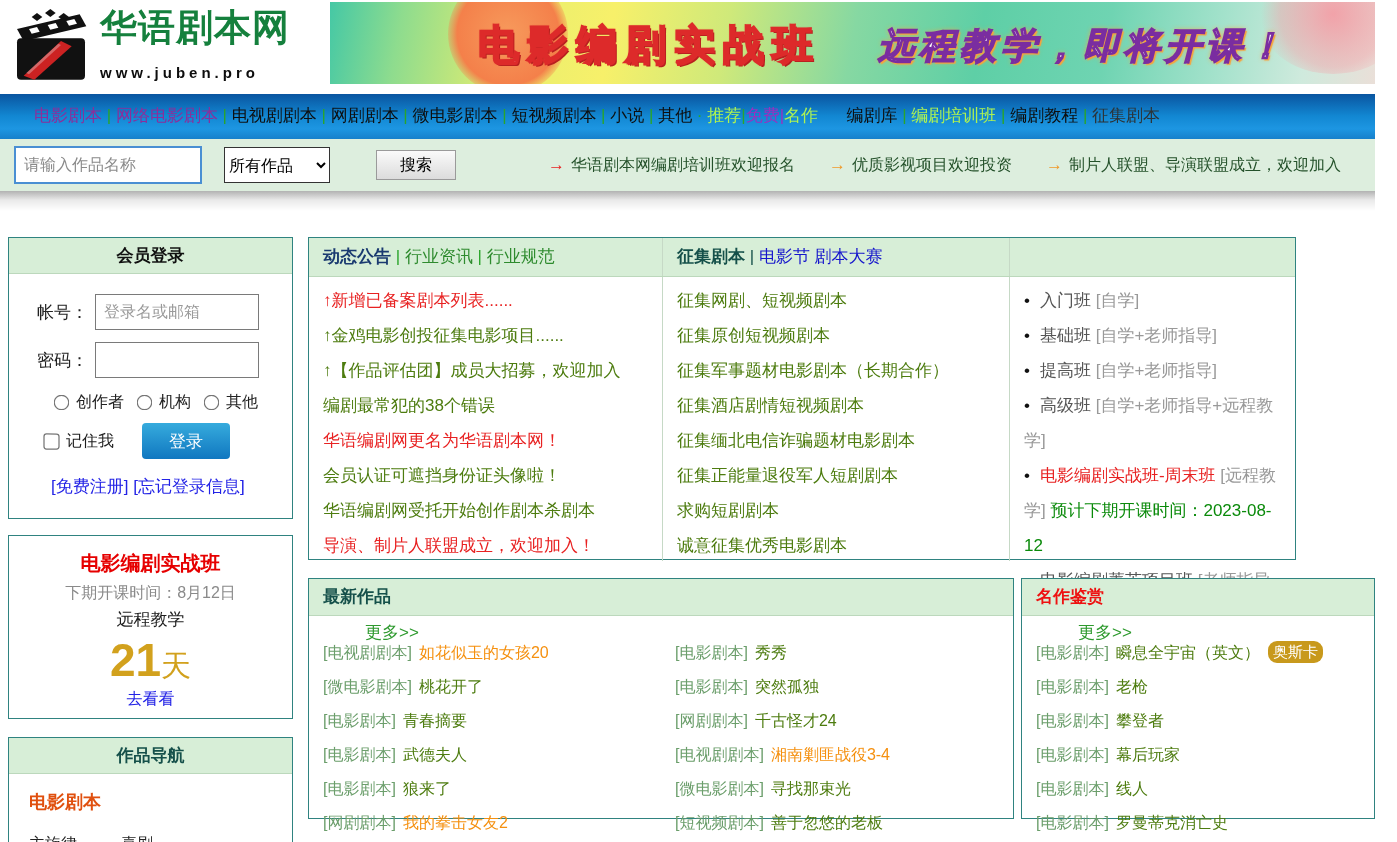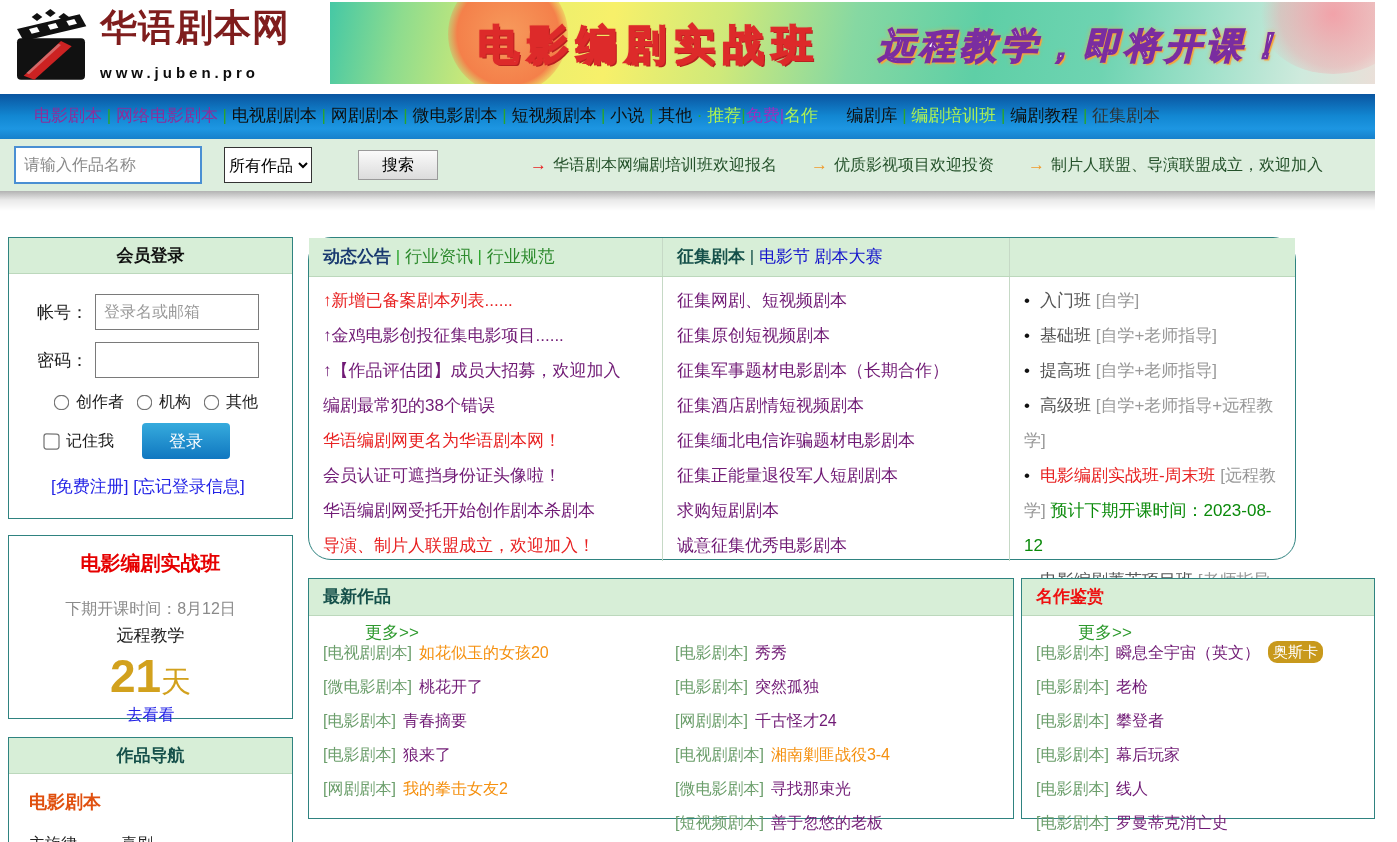--- a/index.html
+++ b/index.html
@@ -5,21 +5,21 @@
   html,body{margin:0;padding:0;}
   body{
     width:1397px;height:842px;position:relative;overflow:hidden;background:#fff;
     font-family:"Liberation Sans","DejaVu Sans",sans-serif;color:#1d1d1d;
   }
   
   .header{position:absolute;left:0;top:0;width:1397px;height:92px;background:#fff;}
   .logo-wrap{position:absolute;left:10px;top:8px;display:flex;align-items:center;}
   .logo-icon{width:86px;height:72px;}
   .logo-text{margin-left:4px;}
-  .logo-cn{font-size:37px;font-weight:bold;color:#7f1d1d;letter-spacing:1px;line-height:40px;}
+  .logo-cn{font-size:37px;font-weight:bold;color:#15803d;letter-spacing:1px;line-height:40px;}
   .logo-en{font-size:15px;font-weight:bold;color:#0d0d0d;letter-spacing:4px;margin-top:16px;}
   .banner{position:absolute;left:330px;top:2px;width:1045px;height:82px;overflow:hidden;
     background:linear-gradient(100deg,#45c8a5 0%,#8edc8e 7%,#e8ee6e 18%,#f7f06a 27%,#cfe97a 38%,
       #86d8a2 50%,#5ecfa6 62%,#6fd4b2 74%,#a5e2cc 85%,#cfeadd 93%,#eadfd8 100%);}
   .banner .circle-orange{position:absolute;left:118px;top:-28px;width:120px;height:120px;border-radius:50%;
     background:radial-gradient(circle,#f79a5c 0%,#f4804a 60%,rgba(244,128,74,0) 75%);}
   .banner .circle-pink{position:absolute;left:928px;top:-48px;width:150px;height:120px;border-radius:50%;
     background:radial-gradient(circle,rgba(246,150,160,.85) 0%,rgba(246,150,160,.4) 55%,rgba(246,150,160,0) 75%);}
   .banner-title{position:absolute;left:148px;top:16px;font-size:41px;font-weight:900;letter-spacing:8px;
     color:#fff;-webkit-text-stroke:2px #dd2a2a;text-shadow:0 0 2px #dd2a2a,2px 2px 0 #b82020;}
@@ -36,21 +36,21 @@
   .nv-lime{color:#aef252;}
   .nv-dark{color:#2c3438;}
   .nv-sep{color:#2aa52a;cursor:default;}
   .nv-psep{color:#9a30c0;cursor:default;}
   
   .searchbar{position:absolute;left:0;top:139px;width:1375px;height:52px;background:#ddeede;
     display:flex;align-items:center;box-sizing:border-box;padding-left:14px;}
   .search-input{width:168px;height:30px;border:2px solid #4a8fd3;font-size:16px;padding:2px 8px;
     font-family:inherit;color:#333;background:#fff;outline:none;}
   .search-input::placeholder{color:#8a8a8a;}
-  .cat-select{margin-left:22px;width:88px;height:36px;font-size:16px;border:1px solid #333;
+  .cat-select{margin-left:22px;width:106px;height:36px;font-size:16px;border:1px solid #333;
     background:#fff;font-family:inherit;}
   .search-btn{margin-left:46px;width:80px;height:30px;font-size:16px;font-family:inherit;
     background:linear-gradient(#fafafa,#dcdcdc);border:1px solid #9a9a9a;cursor:pointer;}
   .announcements{margin-left:92px;font-size:16px;color:#24512a;display:flex;}
   .ann{margin-right:34px;display:flex;align-items:center;cursor:pointer;}
   .ann .arw{margin-right:6px;font-size:17px;}
   .arw-red{color:#e82222;}
   .arw-orange{color:#f09a2a;}
   .shadow-strip{position:absolute;left:0;top:191px;width:1375px;height:20px;
     background:linear-gradient(180deg,#b2b2b2 0%,#e9e9e9 45%,#ffffff 100%);}
@@ -69,55 +69,55 @@
   .radio-row input{margin:0 4px 0 10px;transform:scale(1.2);}
   .remember-row{display:flex;align-items:center;margin:10px 0 0 4px;font-size:16px;}
   .remember-row input{transform:scale(1.25);margin-right:8px;}
   .login-btn{margin-left:28px;width:88px;height:36px;border:none;border-radius:4px;color:#fff;font-size:17px;
     font-family:inherit;background:linear-gradient(#36abdd,#1077c0);cursor:pointer;}
   .login-links{margin:16px 0 0 14px;font-size:17px;}
   .blue-link{color:#2323e6;cursor:pointer;text-decoration:none;}
   
   .count-panel{left:8px;top:535px;width:285px;height:184px;text-align:center;}
   .count-title{margin-top:14px;font-size:20px;font-weight:bold;color:#e60000;}
-  .count-sched{margin-top:22px;font-size:16px;color:#8a8a8a;}
+  .count-sched{margin-top:6px;font-size:16px;color:#8a8a8a;}
   .count-cap{margin-top:4px;font-size:17px;color:#1d1d1d;}
   .count-days{margin-top:2px;color:#d2a11d;}
   .count-days .num{font-size:46px;font-weight:bold;}
   .count-days .unit{font-size:30px;}
   .count-link{margin-top:2px;font-size:16px;}
   
   .worknav-panel{left:8px;top:737px;width:285px;height:130px;}
   .worknav-head{height:35px;line-height:35px;text-align:center;font-weight:bold;color:#15504a;}
   .worknav-body{padding:16px 0 0 20px;}
   .worknav-cat{font-size:18px;font-weight:bold;color:#e0500f;cursor:pointer;}
   .worknav-row{margin-top:20px;font-size:16px;color:#222;}
   .worknav-row span{margin-right:44px;cursor:pointer;}
   
-  .boxA{left:308px;top:237px;width:988px;height:323px;border-radius:23px;}
+  .boxA{left:308px;top:237px;width:988px;height:323px;}
   .boxA .panel-head{height:38px;line-height:38px;display:flex;}
   .hcell{box-sizing:border-box;padding-left:14px;overflow:hidden;white-space:pre;}
   .hc1{width:353px;}
   .hc2{width:347px;border-left:1px solid #c6d9c6;}
   .hc3{flex:1;border-left:1px solid #c6d9c6;}
   .ht-blue{font-weight:bold;color:#1a3a70;}
   .ht-teal{font-weight:bold;color:#15504a;}
   .ht-red{font-weight:bold;color:#ee1111;}
   .hlink-green{color:#2e8b2e;cursor:pointer;}
   .hlink-blue{color:#1515cc;cursor:pointer;}
   .hsep{color:#2aa52a;}
   .hsep-dark{color:#15504a;}
   .boxA-body{display:flex;height:284px;}
   .acol{box-sizing:border-box;padding:6px 10px 0 14px;font-size:17px;}
   .acol-1{width:353px;}
   .acol-2{width:347px;border-left:1px solid #c6d9c6;}
   .acol-3{flex:1;border-left:1px solid #c6d9c6;}
   .arow{line-height:35px;white-space:nowrap;cursor:pointer;}
   .c-red{color:#e82222;}
-  .c-black{color:#701a75;}
+  .c-black{color:#4d7c0f;}
   .c-name{color:#555;}
   .c-gray{color:#999;}
   .c-green{color:#0a8a0a;}
   .bullet{color:#111;margin-right:10px;}
   .trow{line-height:35px;cursor:pointer;}
   
   .boxB-left{left:308px;top:578px;width:706px;height:241px;}
   .boxB-right{left:1021px;top:578px;width:354px;height:241px;}
   .boxB-head{height:36px;line-height:36px;display:flex;padding-left:14px;flex-direction:column;}
   .more-link{color:#2e9a2e;margin-left:42px;cursor:pointer;}
@@ -275,20 +275,21 @@
 <div class="panel boxB-left">
   <div class="panel-head boxB-head">
     <span class="ht-teal">最新作品</span>
     <span class="more-link">更多&gt;&gt;</span>
   </div>
   <div class="boxB-body">
     <div class="bcol" id="latest-col1">
         <div class="brow"><span class="cat">[电视剧剧本]</span><span class="c-orange">如花似玉的女孩20</span></div>
         <div class="brow"><span class="cat">[微电影剧本]</span><span class="c-black">桃花开了</span></div>
         <div class="brow"><span class="cat">[电影剧本]</span><span class="c-black">青春摘要</span></div>
+        <div class="brow"><span class="cat">[电影剧本]</span><span class="c-black">武德夫人</span></div>
         <div class="brow"><span class="cat">[电影剧本]</span><span class="c-black">狼来了</span></div>
         <div class="brow"><span class="cat">[网剧剧本]</span><span class="c-orange">我的拳击女友2</span></div>
       </div>
     <div class="bcol" id="latest-col2">
         <div class="brow"><span class="cat">[电影剧本]</span><span class="c-black">秀秀</span></div>
         <div class="brow"><span class="cat">[电影剧本]</span><span class="c-black">突然孤独</span></div>
         <div class="brow"><span class="cat">[网剧剧本]</span><span class="c-black">千古怪才24</span></div>
         <div class="brow"><span class="cat">[电视剧剧本]</span><span class="c-orange">湘南剿匪战役3-4</span></div>
         <div class="brow"><span class="cat">[微电影剧本]</span><span class="c-black">寻找那束光</span></div>
         <div class="brow"><span class="cat">[短视频剧本]</span><span class="c-black">善于忽悠的老板</span></div>

